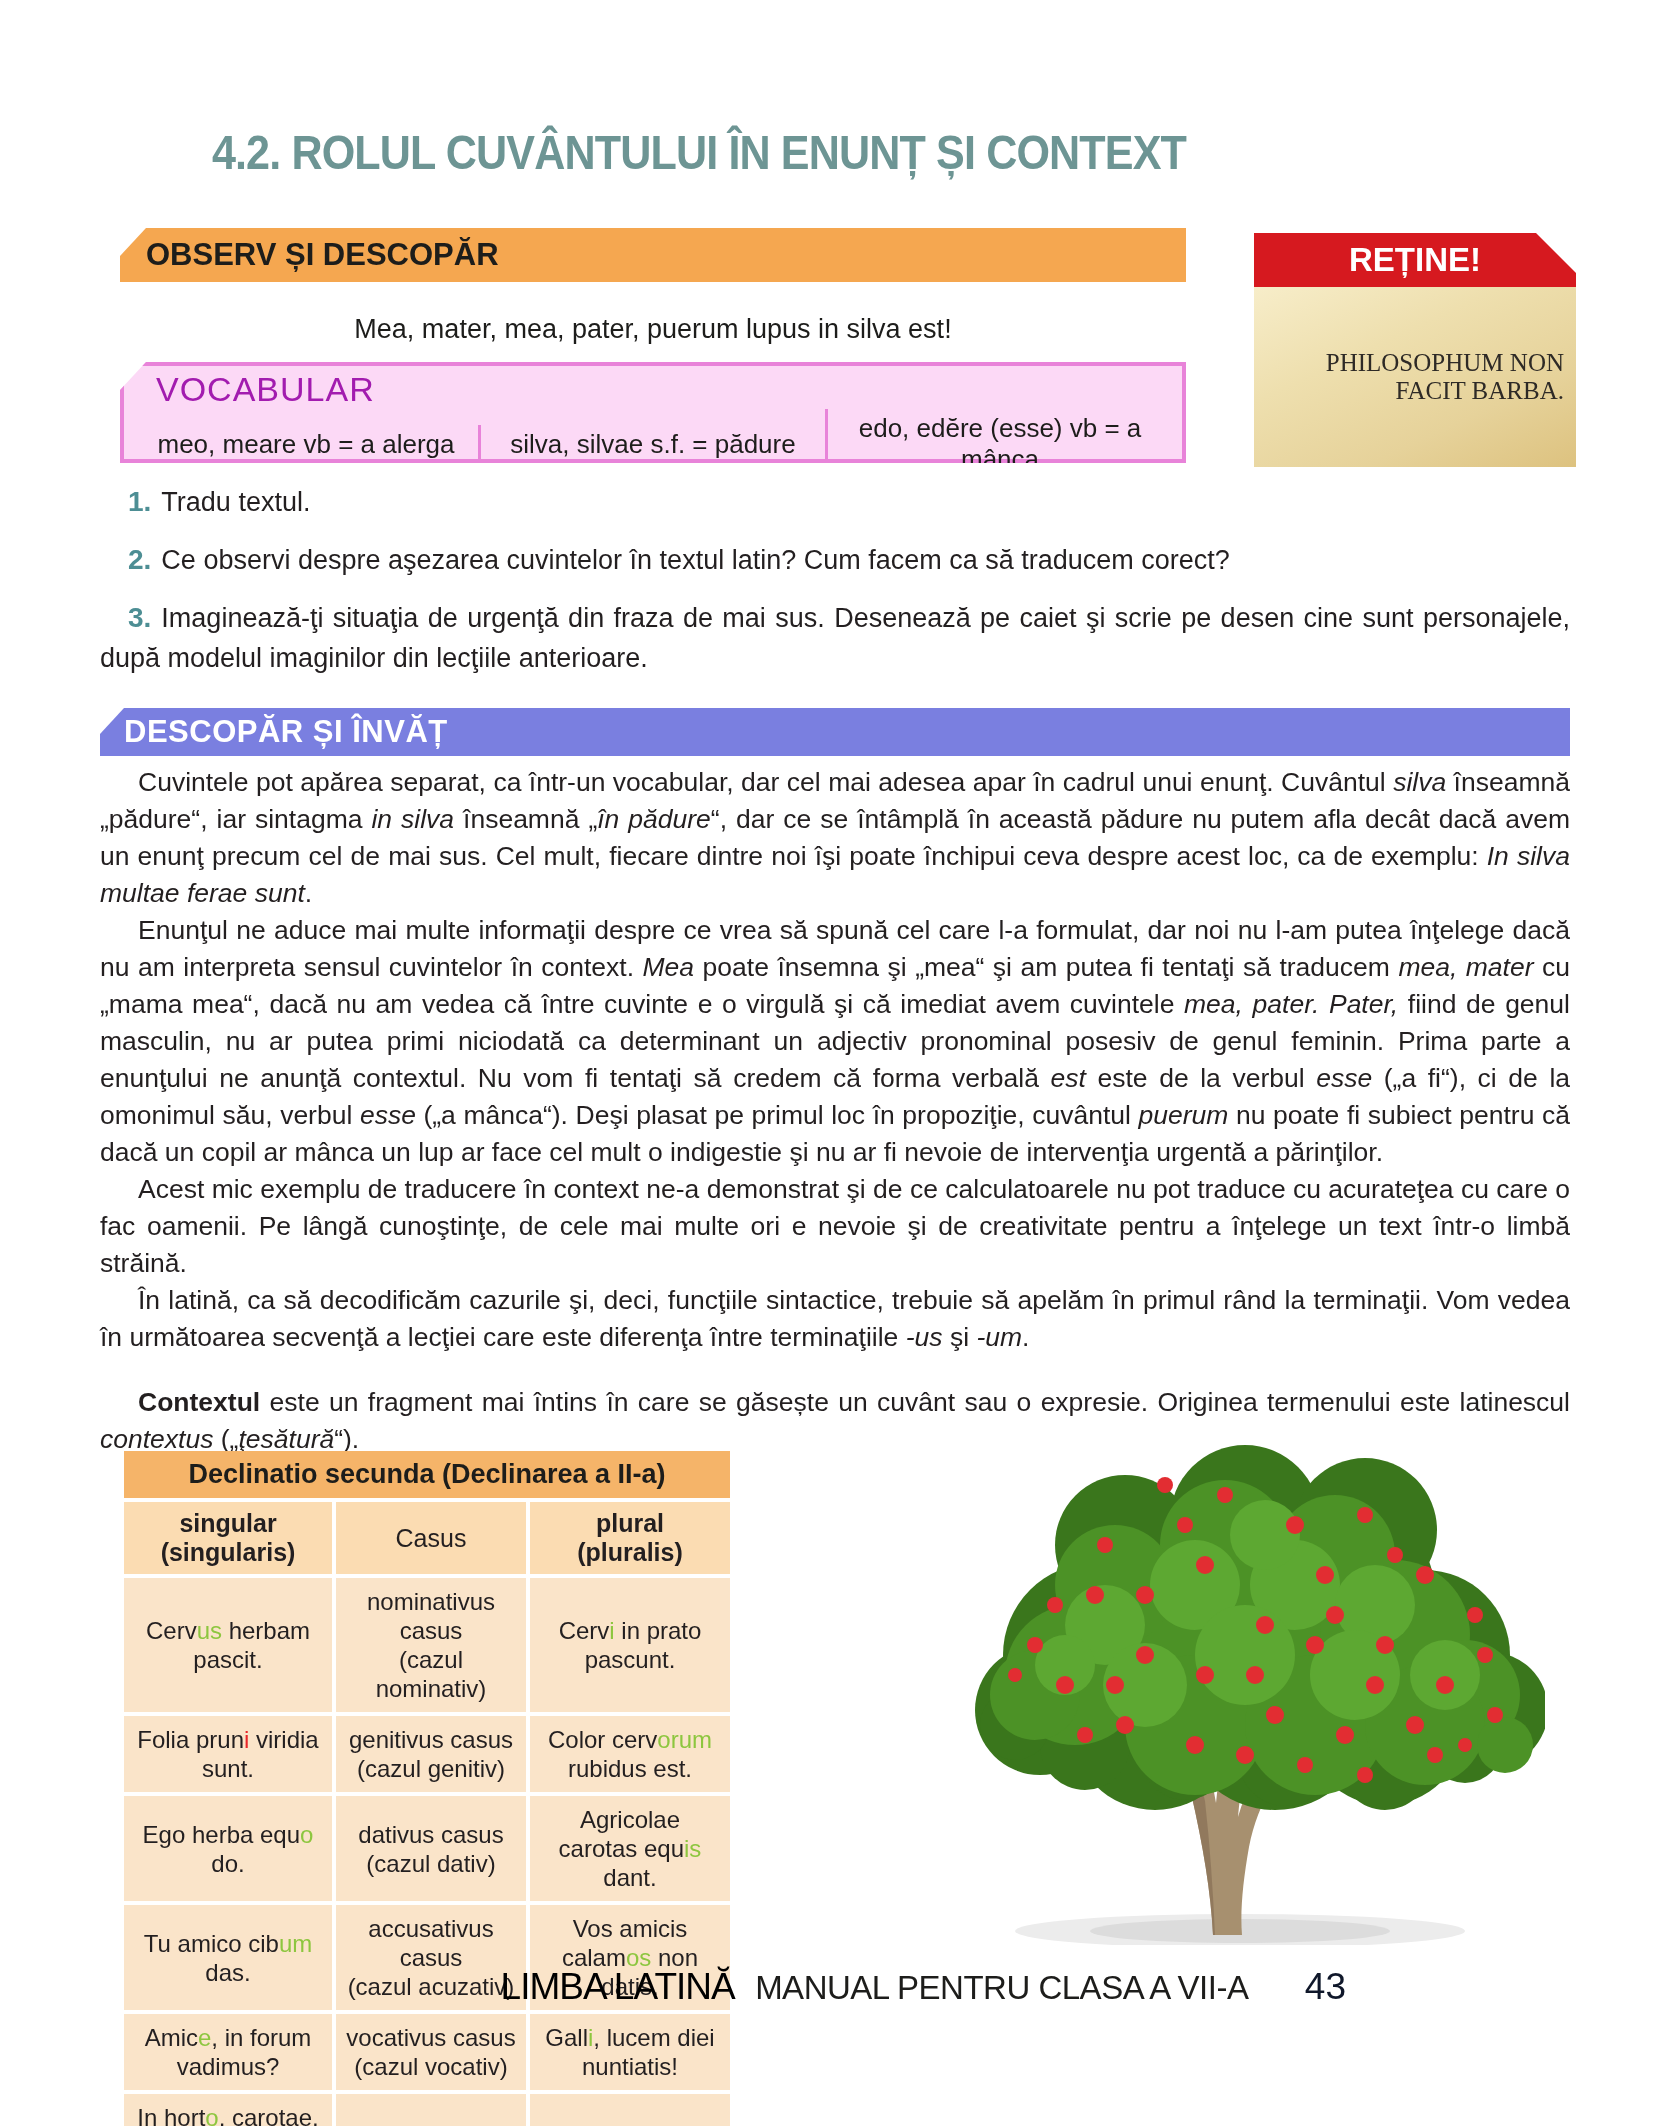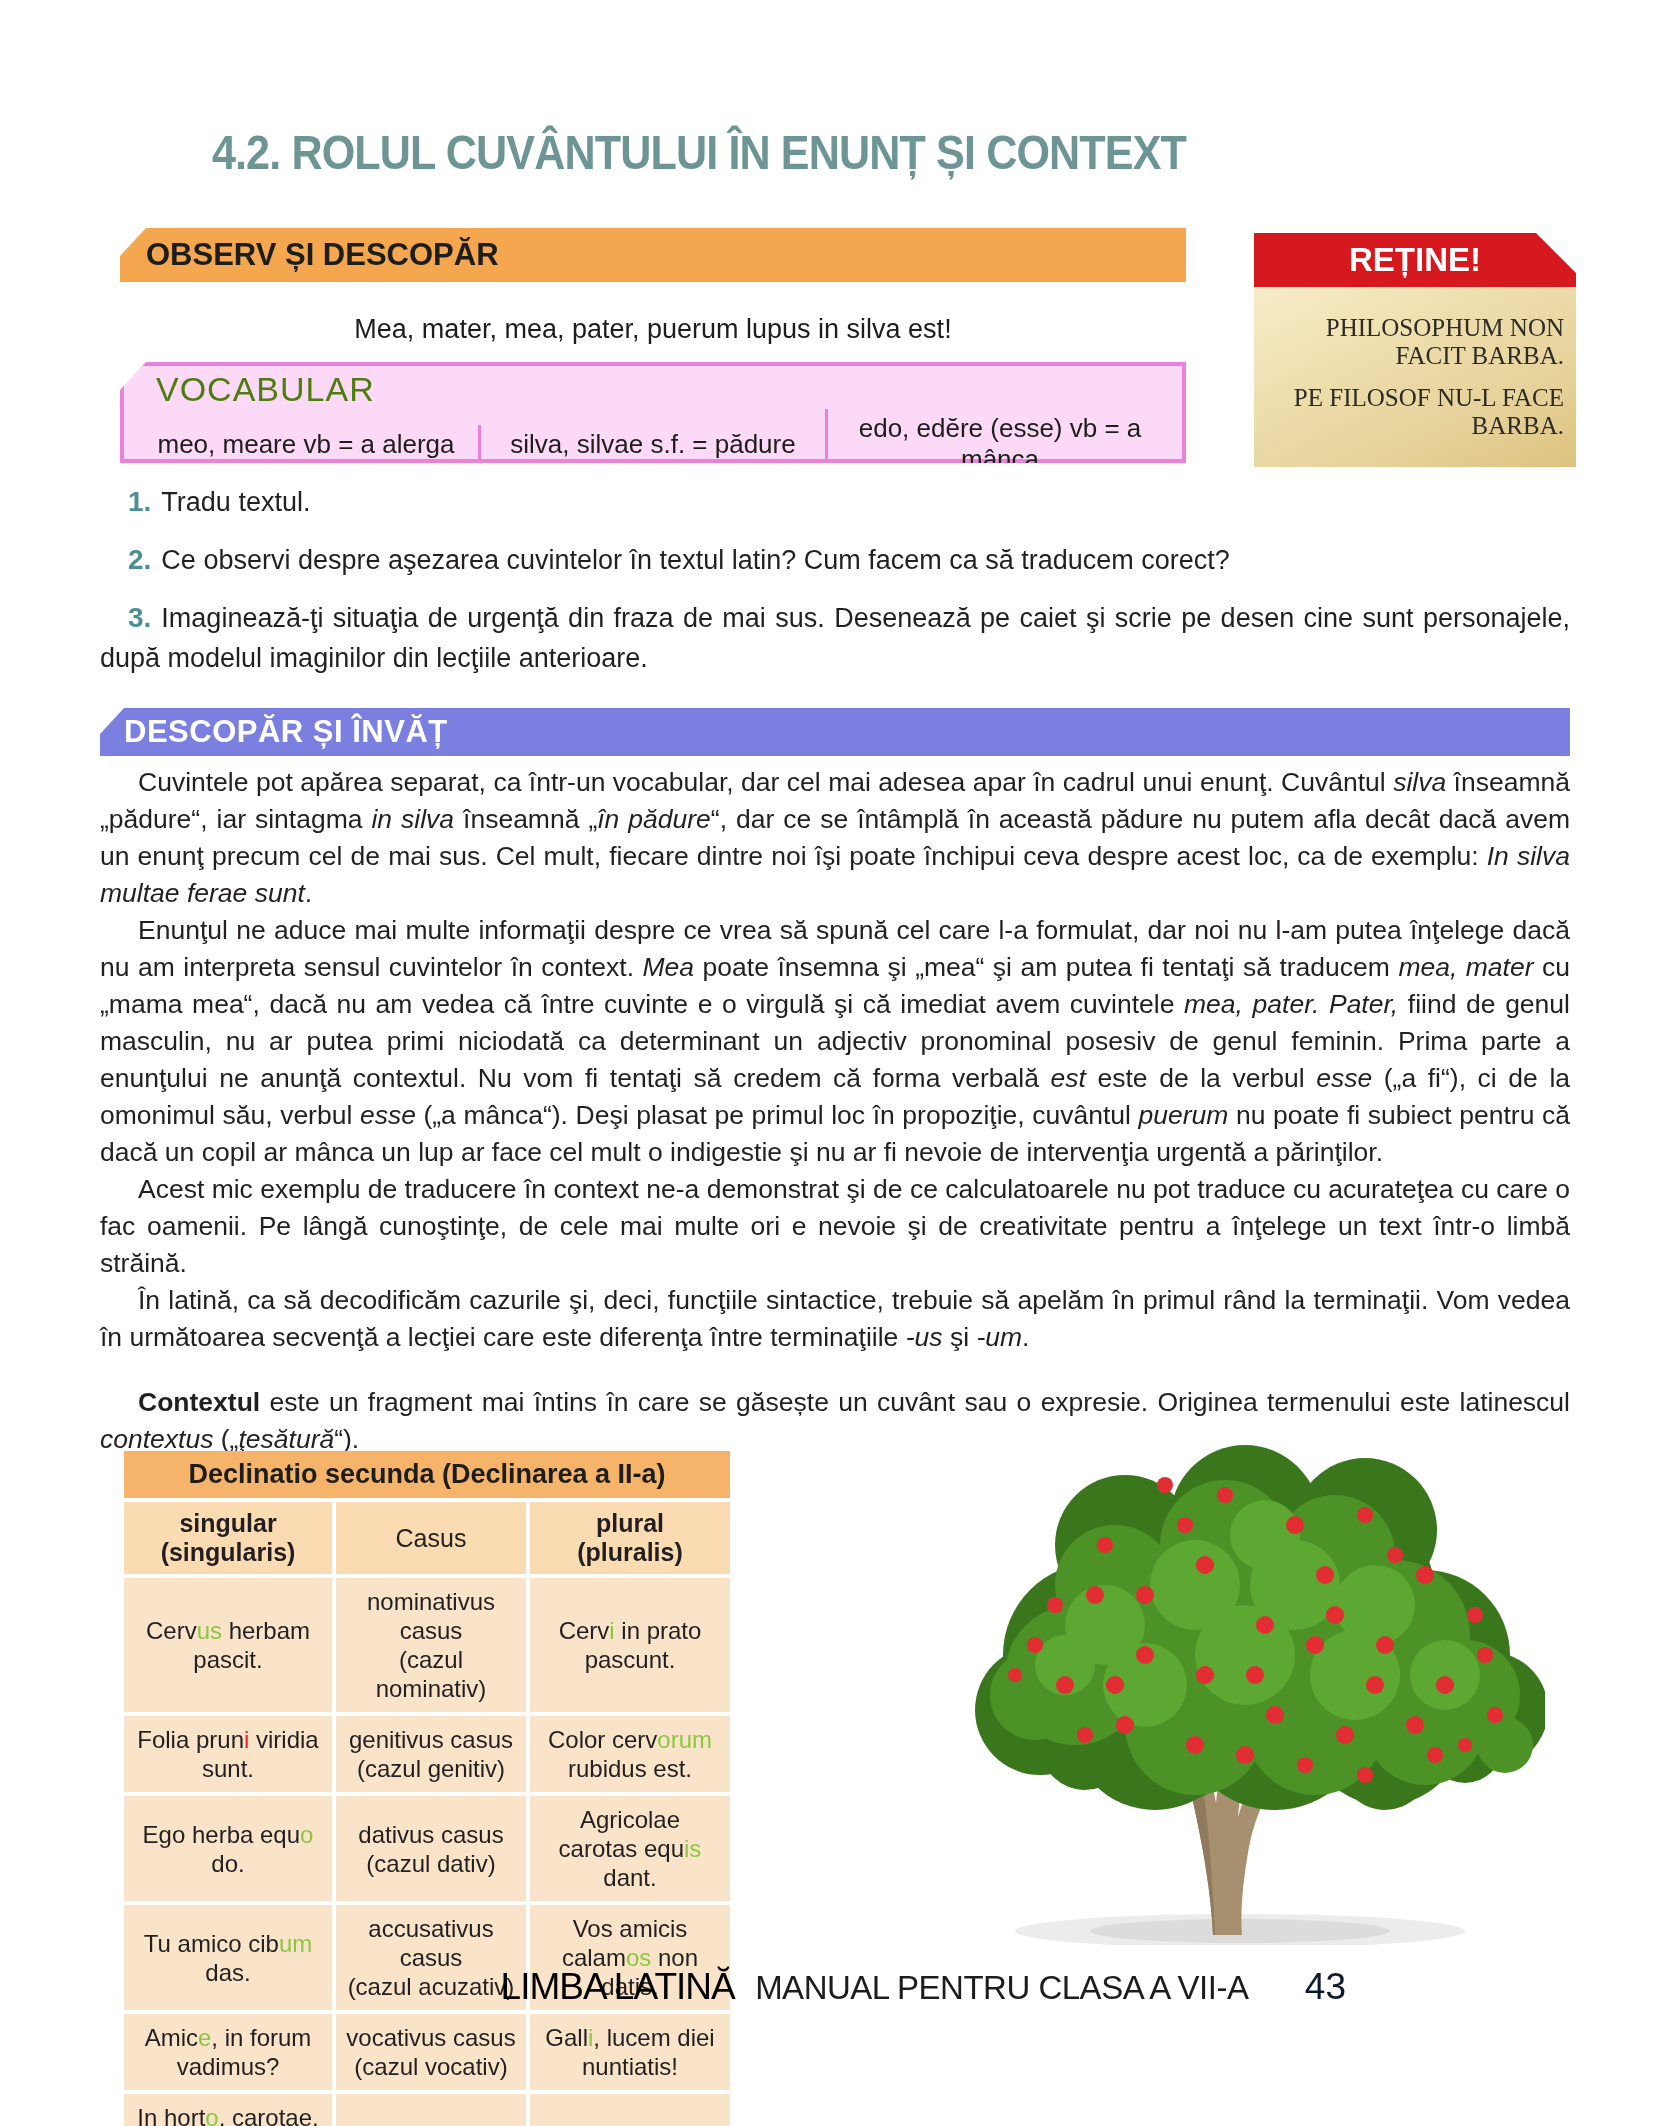--- a/index.html
+++ b/index.html
@@ -29,21 +29,21 @@
                  display:flex;align-items:center;justify-content:center;color:#fff;font-size:33px;font-weight:700;}
   .retine-body{left:1254px;top:287px;width:322px;height:180px;
                background:linear-gradient(155deg,#f7edc9 0%,#eedfae 35%,#e6d29a 70%,#ddc27f 100%);
                display:flex;flex-direction:column;align-items:center;justify-content:center;gap:14px;
                font-family:"Liberation Serif",serif;font-size:25px;color:#2e2a26;text-align:right;padding:0 12px;}
 
   
   .vocab-box{left:120px;top:362px;width:1066px;height:101px;background:#fcd9f6;border:4px solid #e883d9;
              clip-path:polygon(26px 0,100% 0,100% 100%,0 100%,0 28px);padding:4px 10px 6px 10px;
              display:flex;flex-direction:column;}
-  .vocab-title{font-size:34px;font-weight:500;letter-spacing:1px;color:#4d7c0f;padding-left:22px;}
+  .vocab-title{font-size:34px;font-weight:500;letter-spacing:1px;color:#a21caf;padding-left:22px;}
   .vocab-row{display:flex;align-items:center;flex:1;font-size:26px;color:#1d1d1b;}
   .vocab-entry{flex:1;text-align:center;padding:4px 6px;}
   .vocab-entry + .vocab-entry{border-left:3px solid #e883d9;}
 
   
   .exercise{left:100px;width:1470px;font-size:27px;line-height:40px;text-align:justify;text-indent:28px;}
   .ex-num{color:#4d8e94;font-weight:700;font-size:28px;margin-right:10px;}
   .ex-1{top:482px;} .ex-2{top:540px;} .ex-3{top:598px;}
 
   
@@ -87,21 +87,20 @@
     <span>OBSERV ȘI DESCOPĂR</span>
   </div>
 
   <div class="abs latin-sentence">Mea, mater, mea, pater, puerum lupus in silva est!</div>
 
   <div class="abs retine-header">
     <span>REȚINE!</span>
   </div>
   <div class="abs retine-body">
     <div>PHILOSOPHUM NON FACIT BARBA.</div>
-    <div>PE FILOSOF NU-L FACE BARBA.</div>
   </div>
 
   <div class="abs vocab-box">
     <div class="vocab-title">VOCABULAR</div>
     <div class="vocab-row">
       <div class="vocab-entry">meo, meare vb = a alerga</div>
       <div class="vocab-entry">silva, silvae s.f. = pădure</div>
       <div class="vocab-entry">edo, edĕre (esse) vb = a mânca</div>
     </div>
   </div>

